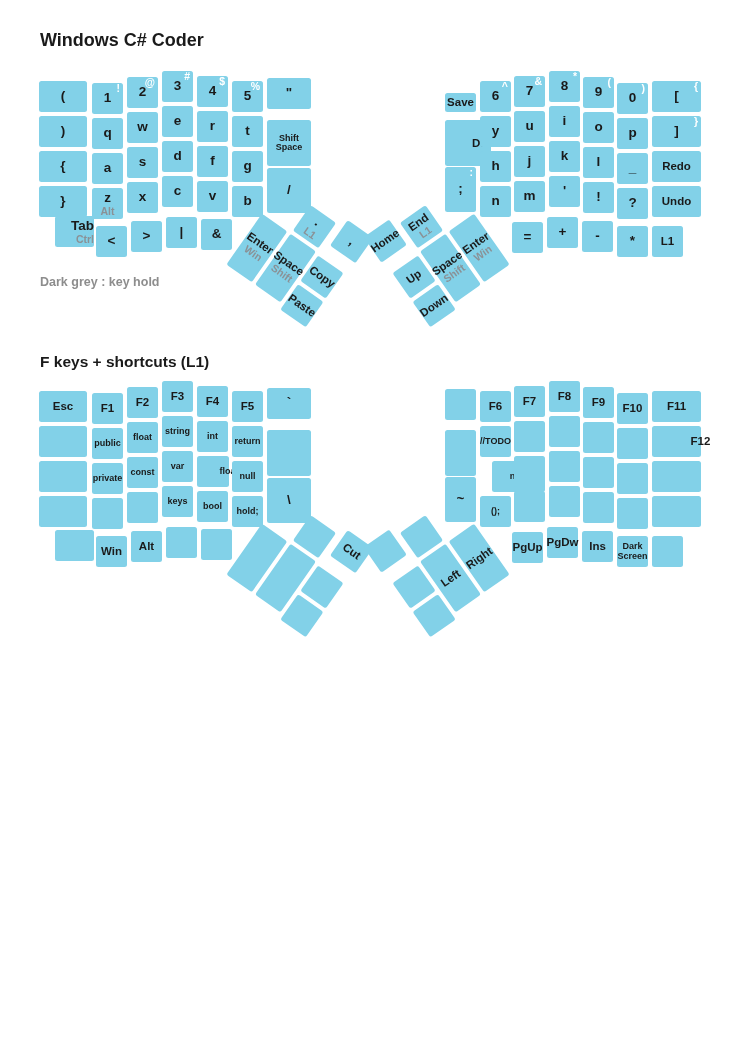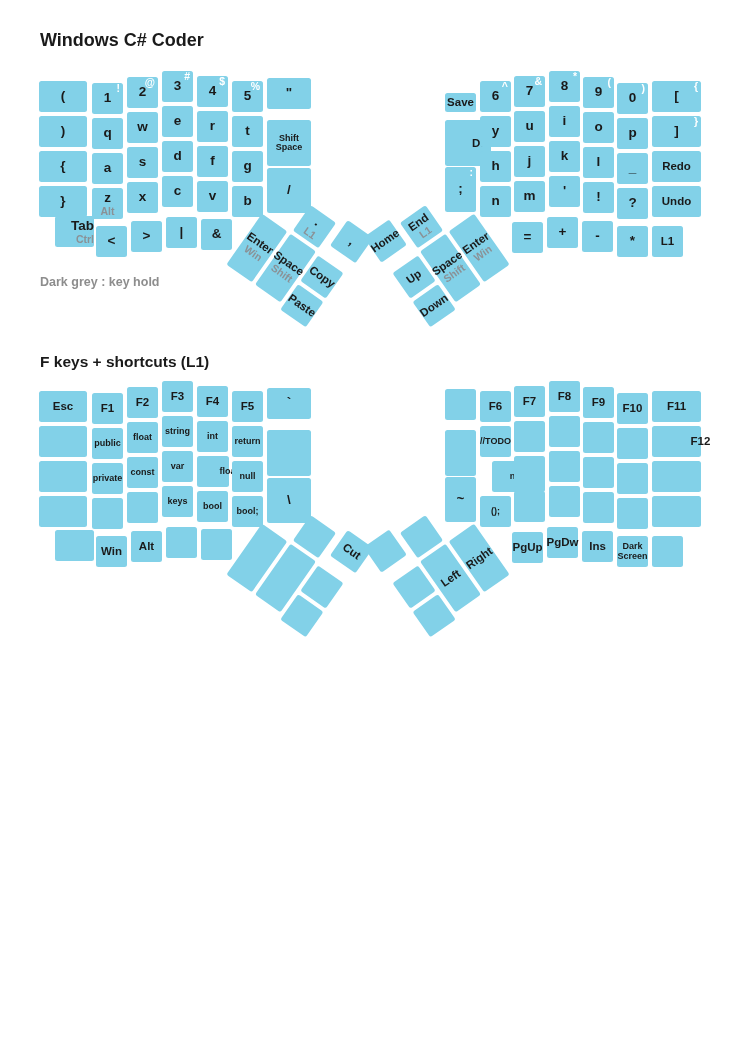--- a/index.html
+++ b/index.html
@@ -344,21 +344,21 @@
         <div class="key md" style="left: 232px; top: 391px; width: 31px; height: 31px;">
           <span class="main">F5</span>
         </div>
         <div class="key sm" style="left: 232px; top: 426px; width: 31px; height: 31px;">
           <span class="main">return</span>
         </div>
         <div class="key sm" style="left: 232px; top: 461px; width: 31px; height: 31px;">
           <span class="main">null</span>
         </div>
         <div class="key sm" style="left: 232px; top: 496px; width: 31px; height: 31px;">
-          <span class="main">bool;</span>
+          <span class="main">hold;</span>
         </div>
         <div class="key lg" style="left: 267px; top: 388px; width: 44px; height: 31px;">
           <span class="main">`</span>
         </div>
         <div class="key lg" style="left: 267px; top: 430px; width: 44px; height: 46px;"></div>
         <div class="key lg" style="left: 267px; top: 478px; width: 44px; height: 45px;">
           <span class="main">\</span>
         </div>
         <div class="key lg" style="left: 55px; top: 530px; width: 39px; height: 31px;"></div>
         <div class="key md" style="left: 96px; top: 536px; width: 31px; height: 31px;">

